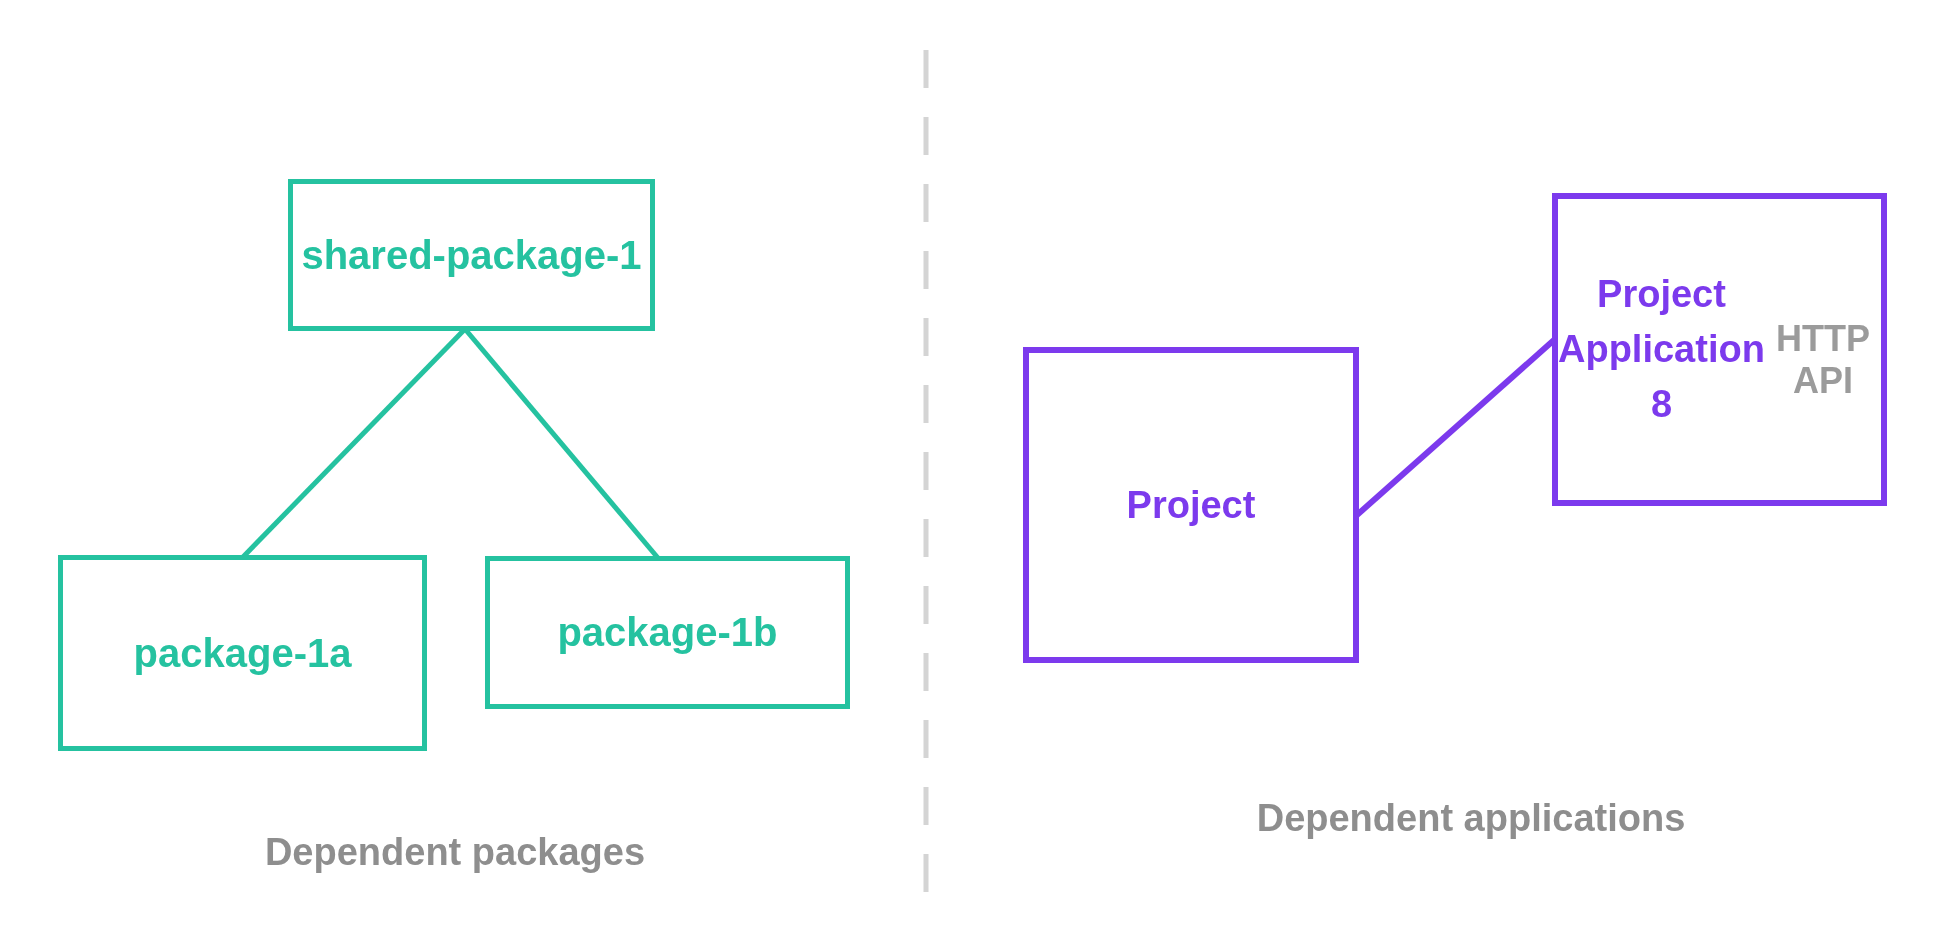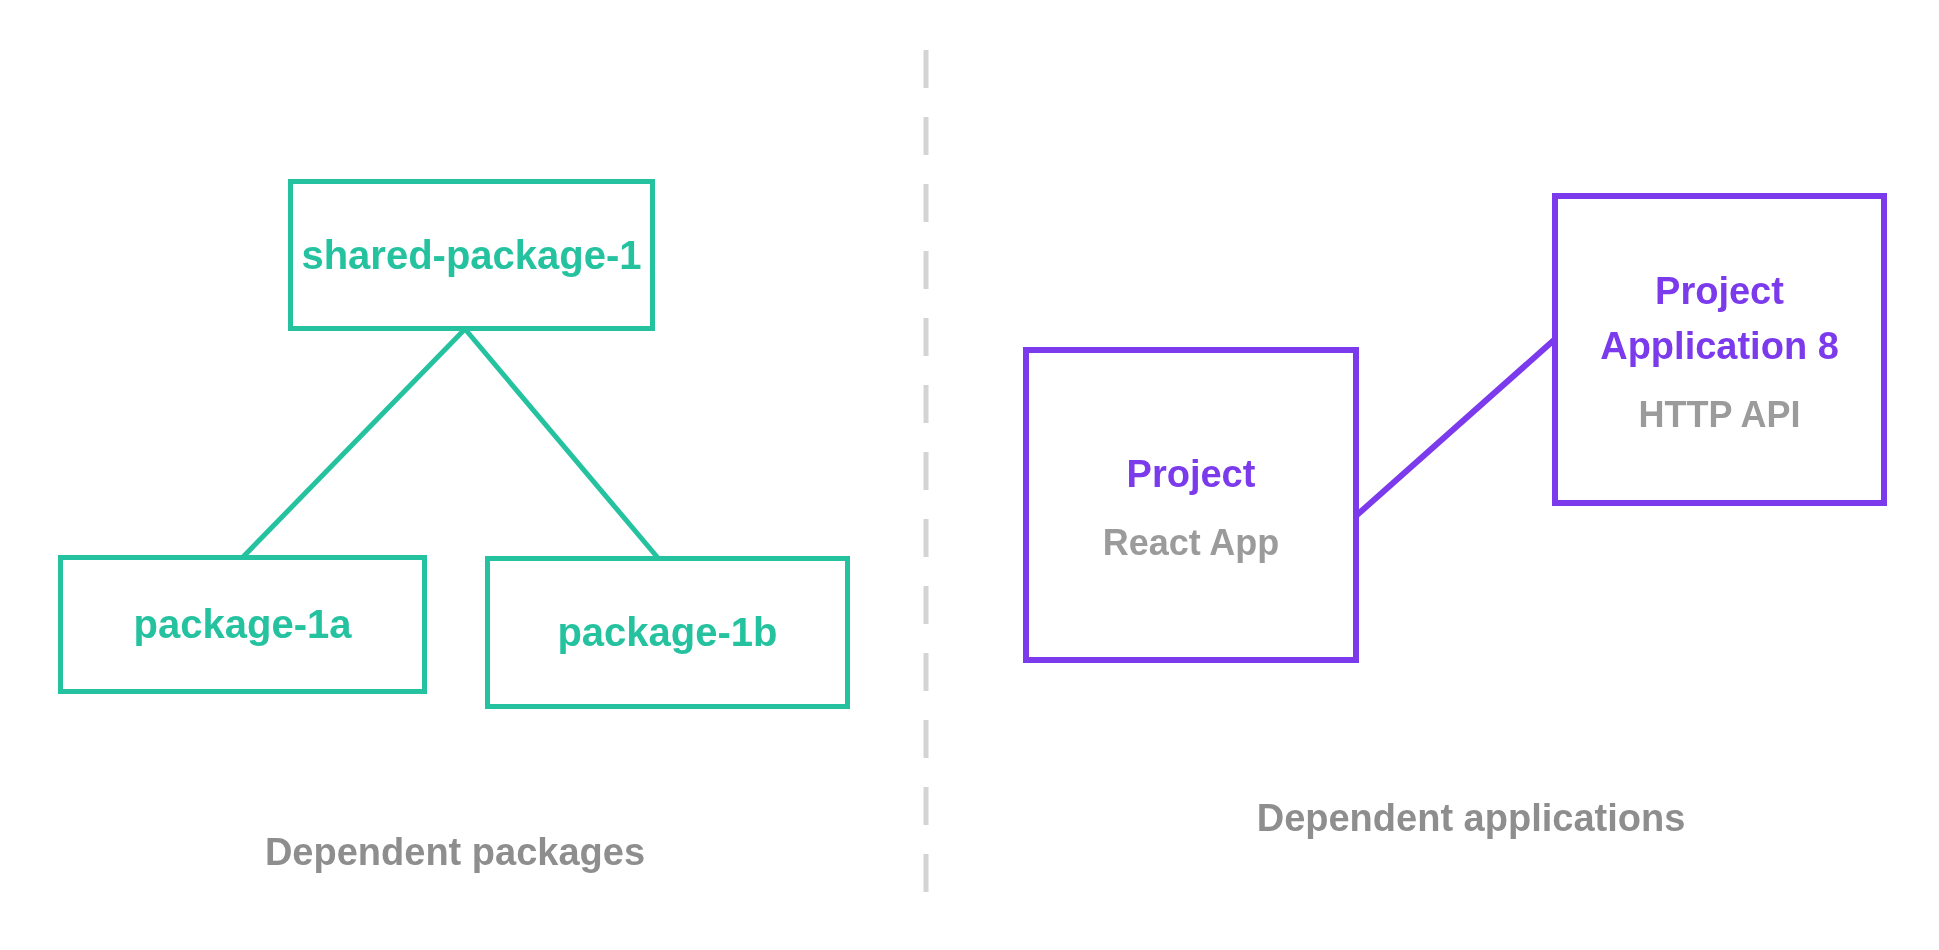--- a/index.html
+++ b/index.html
@@ -22,25 +22,25 @@
     position:absolute;z-index:1;background:#ffffff;
     display:flex;align-items:center;justify-content:center;
     text-align:center;font-weight:bold;
   }
   .pkg{
     border:5px solid var(--teal);
     color:var(--teal);
     font-size:40px;
   }
   .pkg-root{left:288px;top:179px;width:367px;height:152px;}
-  .pkg-1a{left:58px;top:555px;width:369px;height:139px;}
+  .pkg-1a{left:58px;top:555px;width:369px;height:196px;}
   .pkg-1b{left:465px;top:556px;width:365px;height:153px;margin-left:20px;}
   .app{
     border:6px solid var(--purple);
-    flex-direction:column;
+    flex-direction:row;
   }
   .app-1{left:1023px;top:347px;width:336px;height:316px;}
   .app-2{left:1552px;top:193px;width:335px;height:313px;}
   .app .title{
     color:var(--purple);font-size:38px;font-weight:bold;
     line-height:55px;text-align:center;
   }
   .app .subtitle{
     color:var(--subtitle-gray);font-size:36px;font-weight:bold;
     margin-top:20px;text-align:center;
@@ -76,21 +76,20 @@
   <div class="node pkg pkg-1b">
     <span>package-1b</span>
   </div>
 
   <div class="caption caption-left">Dependent packages</div>
 
   <div class="node app app-1">
     <div class="title">
       <div>Project</div>
     </div>
-    <div class="subtitle">React App</div>
   </div>
 
   <div class="node app app-2">
     <div class="title">
       <div>Project</div>
       <div>Application 8</div>
     </div>
     <div class="subtitle">HTTP API</div>
   </div>
 

